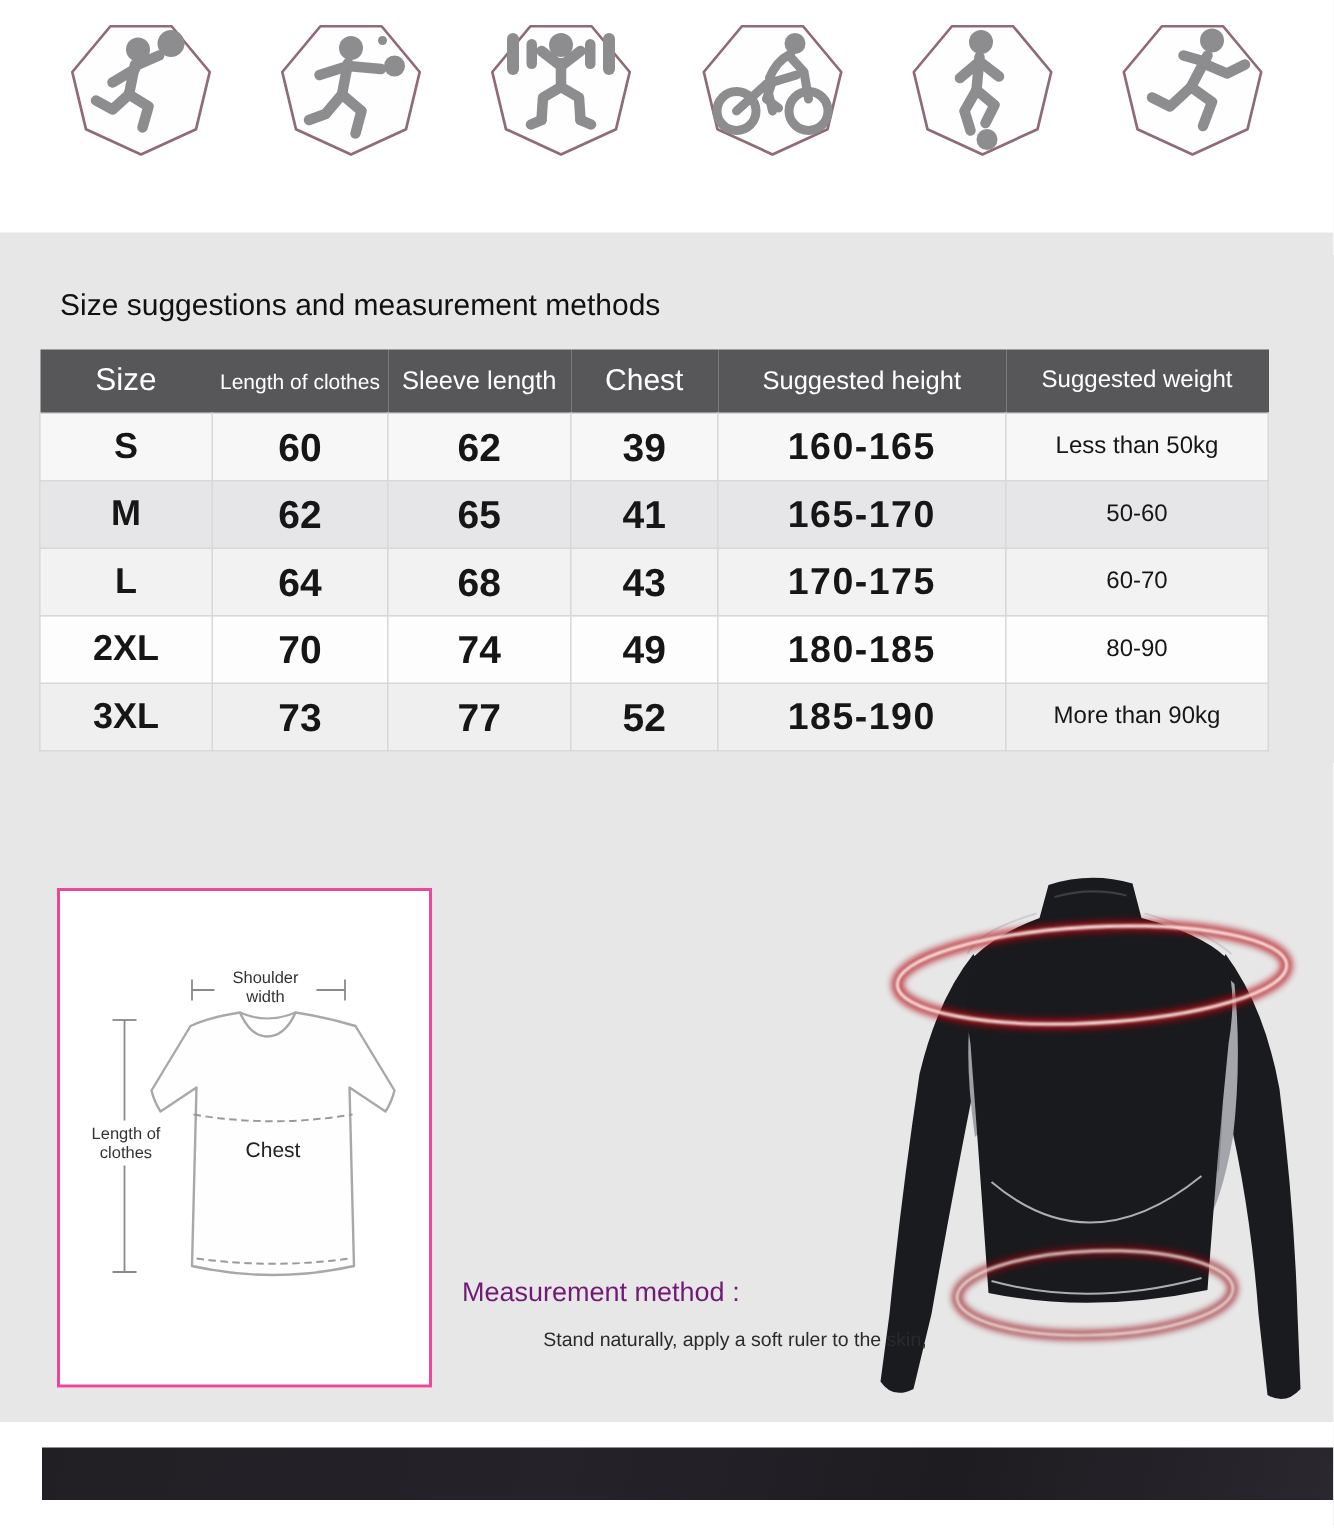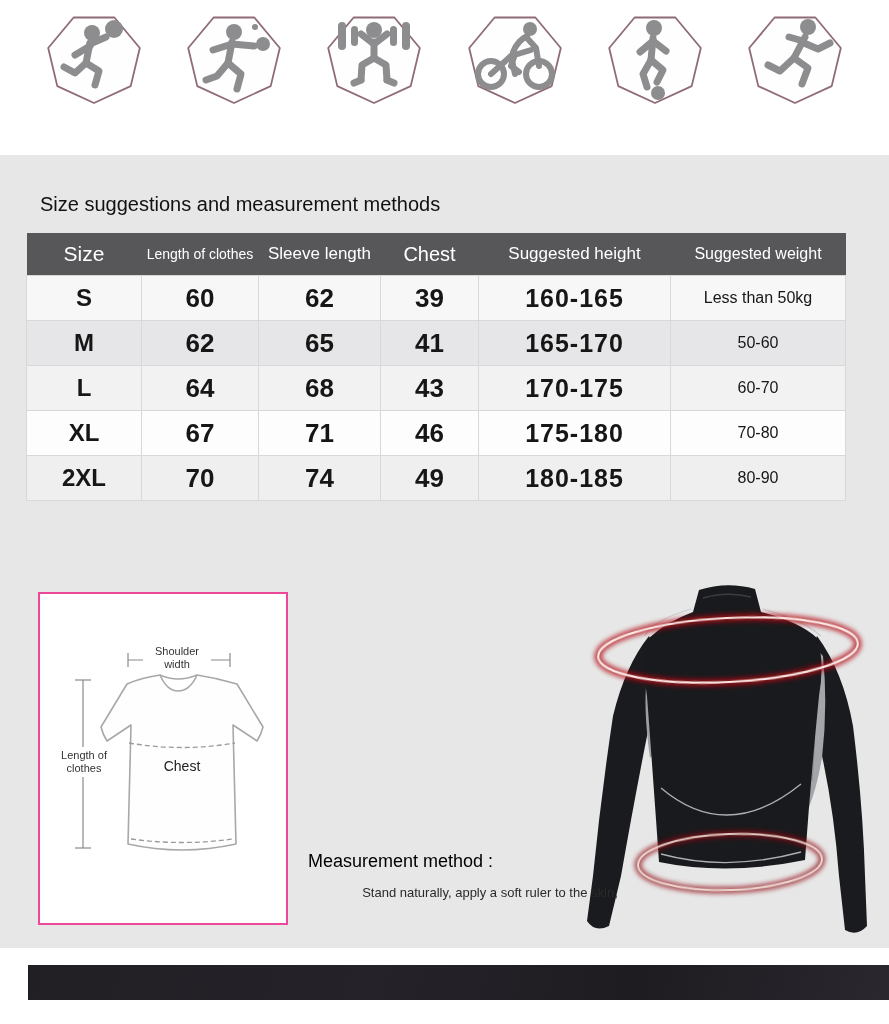--- a/index.html
+++ b/index.html
@@ -47,21 +47,21 @@
                border:2px solid #ec4899;box-sizing:border-box;}
   .diagram-box svg{width:100%;height:100%;display:block;}
   .diag-label{font-size:11px;fill:#333;}
   .diag-chest{font-size:14px;fill:#222;}
 
   
   .shirt-photo{position:absolute;left:565px;top:421px;width:324px;height:366px;}
   .shirt-photo svg{width:100%;height:100%;display:block;}
 
   
-  .mm-heading{position:absolute;left:308px;top:696px;font-size:18px;color:#000000;font-weight:400;}
+  .mm-heading{position:absolute;left:308px;top:696px;font-size:18px;color:#701a75;font-weight:400;}
   .mm-desc{position:absolute;left:283px;top:729px;width:414px;text-align:center;
            font-size:13px;line-height:17px;color:#2a2a2a;}
 
   
   .footer-bar{position:absolute;left:28px;top:965px;width:861px;height:59px;
               background:linear-gradient(105deg,#211f24 0%,#252329 40%,#1e1c21 70%,#2a282e 100%);}
 </style>
 </head>
 <body>
 
@@ -208,34 +208,34 @@
           </tr>
           <tr>
             <td>L</td>
             <td>64</td>
             <td>68</td>
             <td>43</td>
             <td>170-175</td>
             <td>60-70</td>
           </tr>
           <tr>
-            <td>XL</td>
-            <td>67</td>
-            <td>71</td>
-            <td>46</td>
-            <td>175-180</td>
-            <td>70-80</td>
-          </tr>
-          <tr>
             <td>2XL</td>
             <td>70</td>
             <td>74</td>
             <td>49</td>
             <td>180-185</td>
             <td>80-90</td>
+          </tr>
+          <tr>
+            <td>3XL</td>
+            <td>73</td>
+            <td>77</td>
+            <td>52</td>
+            <td>185-190</td>
+            <td>More than 90kg</td>
           </tr>
       </tbody>
     </table>
 
     <div class="diagram-box">
       <svg viewBox="0 0 246 329">
 
         <path d="M120,81 Q100,84 87,90 L61,133 Q63,141 67,147 L91,131
                  L88,250 Q142,262 196,250 L193,131 L217,147 Q221,141 223,133 L197,90
                  Q177,84 157,81 Q150,97 138,97 Q127,97 120,81 Z" fill="#fefefe" stroke="#a8a8a8" stroke-width="1.6" stroke-linejoin="round"></path>

